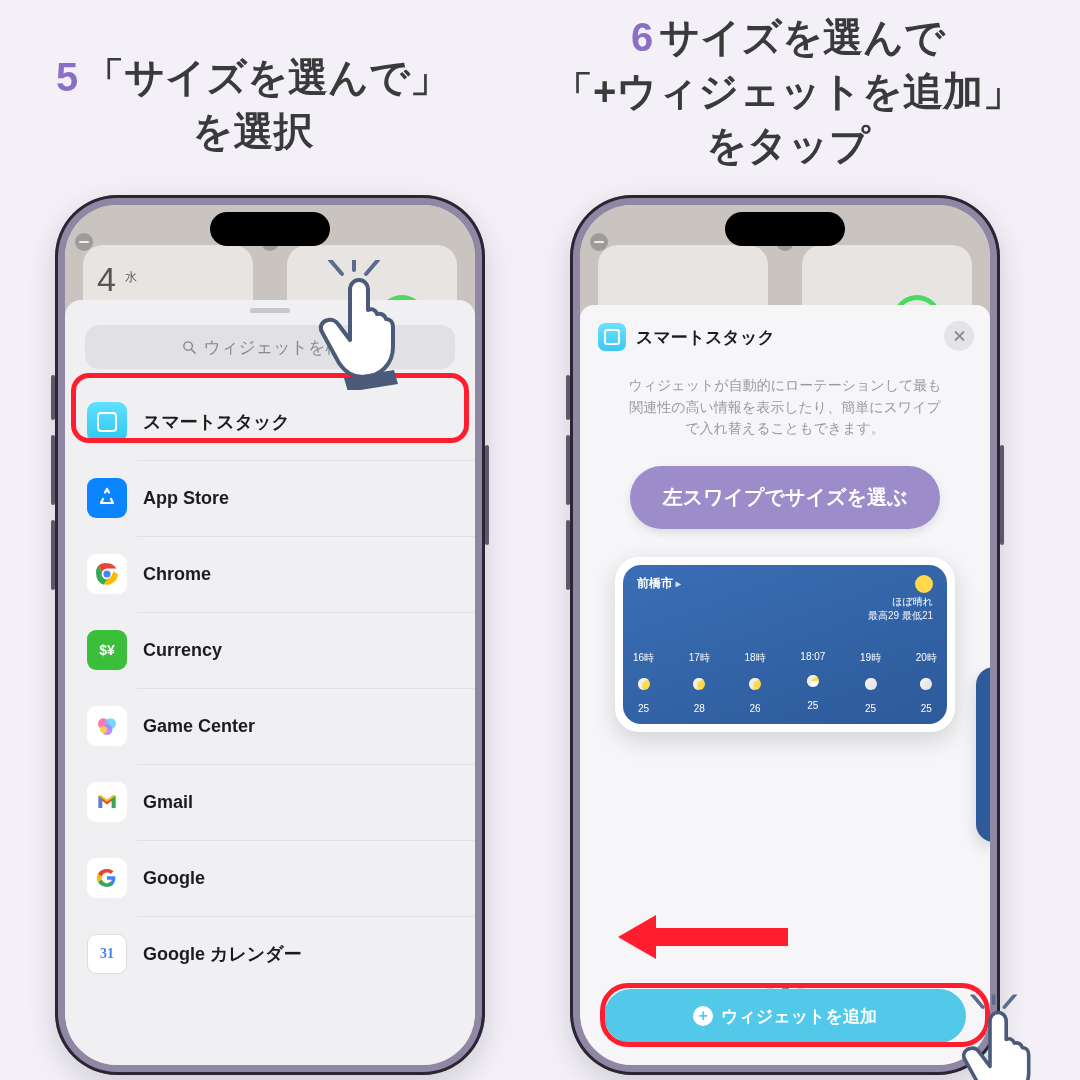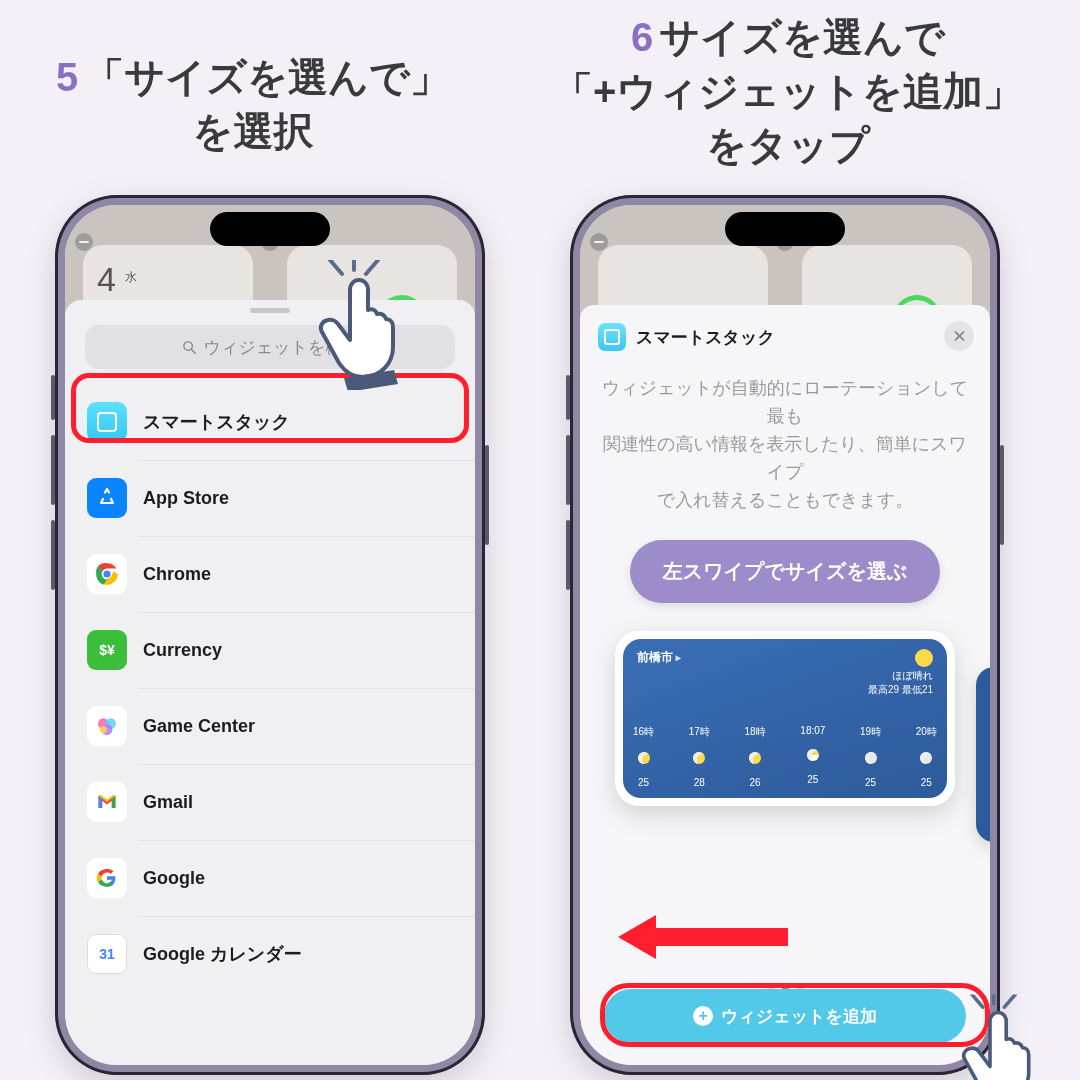--- a/index.html
+++ b/index.html
@@ -53,21 +53,21 @@
 
   
   .sheet2 { position:absolute; left:0; right:0; top:100px; bottom:0; background:#f6f6f8; border-radius:14px 14px 0 0; padding:18px;}
   .ss-head{display:flex;align-items:center;gap:10px;}
   .ss-icon{width:28px;height:28px;border-radius:7px;background:linear-gradient(180deg,#6be1ff,#3ec7f2);display:flex;align-items:center;justify-content:center;}
   .ss-icon-inner{width:16px;height:16px;border:2px solid #fff;border-radius:3px;}
   .ss-title{font-size:17px;font-weight:700;color:#1c1c1e;}
   .close-x{position:absolute;top:16px;right:16px;width:30px;height:30px;border-radius:50%;background:#e4e4e8;display:flex;align-items:center;justify-content:center;}
   .close-x::before,.close-x::after{content:"";position:absolute;width:13px;height:2px;background:#8a8a8e;border-radius:1px;}
   .close-x::before{transform:rotate(45deg);} .close-x::after{transform:rotate(-45deg);}
-  .ss-desc{margin-top:24px;font-size:18px;color:#9a9a9e;text-align:center;line-height:1.55;}
+  .ss-desc{margin-top:24px;font-size:14px;color:#9a9a9e;text-align:center;line-height:1.55;}
 
   .purple-bubble{margin:26px auto 0;width:310px;padding:18px 10px;background:#9c8cc9;border-radius:40px;text-align:center;color:#fff;font-size:20px;font-weight:700;box-shadow:0 4px 10px rgba(0,0,0,0.1);}
 
   .widget-card{position:relative;margin:28px auto 0;width:340px;height:175px;background:#fff;border-radius:24px;box-shadow:0 8px 24px rgba(0,0,0,0.15);overflow:hidden;}
   .wx{position:absolute;inset:8px;border-radius:18px;background:linear-gradient(160deg,#3a6eb5,#2d5a9a);color:#fff;padding:10px 14px;}
   .wx-city{font-size:12px;font-weight:600;}
   .wx-city::after{content:" ▸";font-size:10px;opacity:.8;}
   .wx-temp{font-size:28px;font-weight:300;margin-top:0px;}
   .wx-temp small{font-size:12px;vertical-align:top;position:relative;top:4px;}
   .wx-cond{position:absolute;top:10px;right:14px;text-align:right;}
@@ -212,21 +212,21 @@
                 <path d="M34 20c0-1-.1-2-.3-3H20v6h8c-.5 2.4-2.5 4.3-5 5v4h6c3.3-3 5-7.3 5-12z" fill="#4285f4"></path>
                 <path d="M20 35c4 0 7.4-1.3 9.9-3.6l-6-4C22 28.5 20 29 20 29c-4 0-7.3-2.7-8.5-6.3H5v4C7.5 31.7 13.3 35 20 35z" fill="#34a853"></path>
                 <path d="M11.5 22.7C11 21.4 11 20 11 20s0-1.4.5-2.7V13H5c-1.3 2.2-2 4.8-2 7s.7 4.8 2 7z" fill="#fbbc05"></path>
                 <path d="M20 11c2.4 0 4.5.8 6.2 2.4l4.6-4.6C27.4 6 24 5 20 5 13.3 5 7.5 8.3 5 13l6.5 4.3C12.7 13.7 16 11 20 11z" fill="#ea4335"></path>
               </svg>
             </div>
           <div class="row-label">Google</div>
         </div>
         <div class="row">
           <div class="appicon ic-cal">
-              <div style="width:100%;height:100%;display:flex;align-items:center;justify-content:center;font-size:14px;font-weight:700;color:#4285f4;">31</div>
+              <div style="width:100%;height:100%;display:flex;align-items:center;justify-content:center;font-size:14px;font-weight:700;color:#4285f4;font-family:Liberation Serif, serif;">31</div>
             </div>
           <div class="row-label">Google カレンダー</div>
         </div>
       </div>
     </div>
   </div>
   <div class="hl-red hl-left"></div>
 </div>
 
 <div class="taphand th-left">

